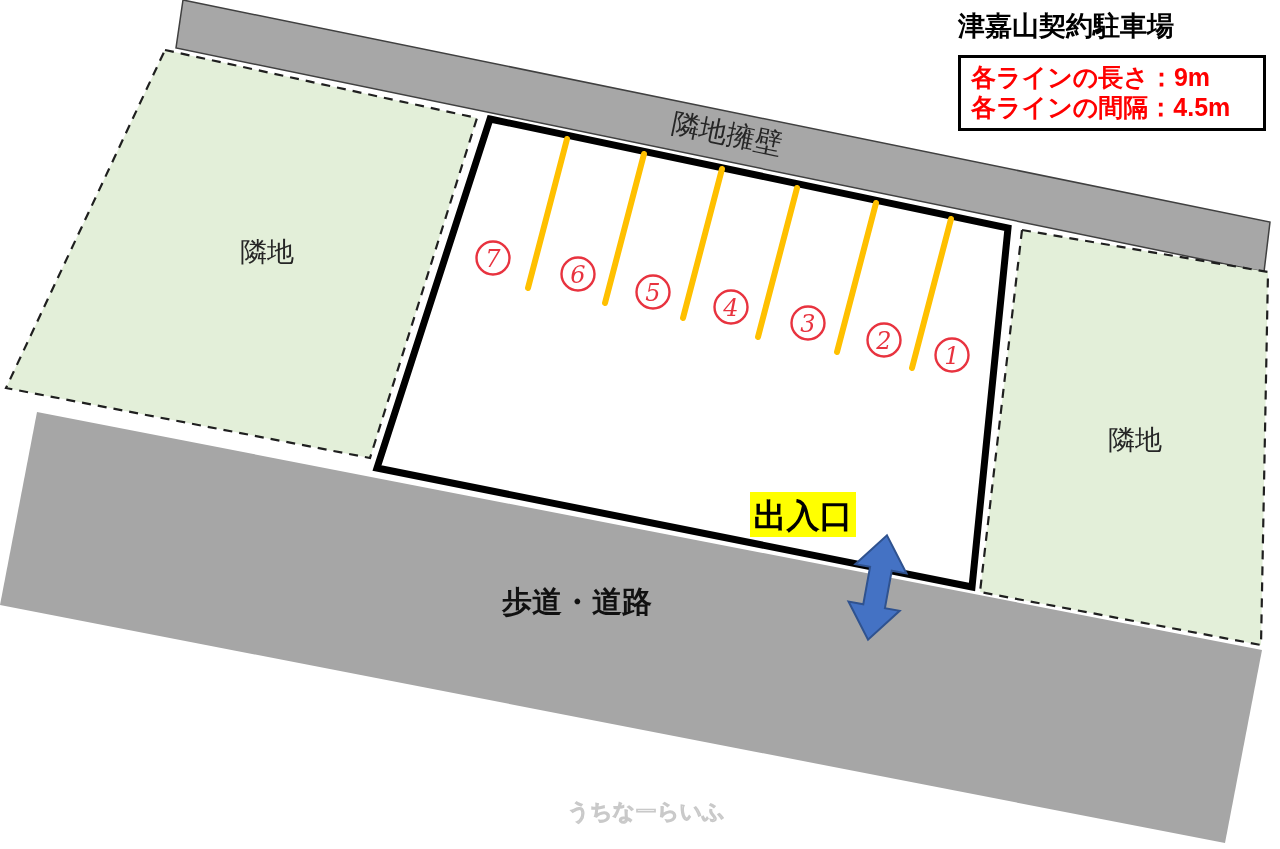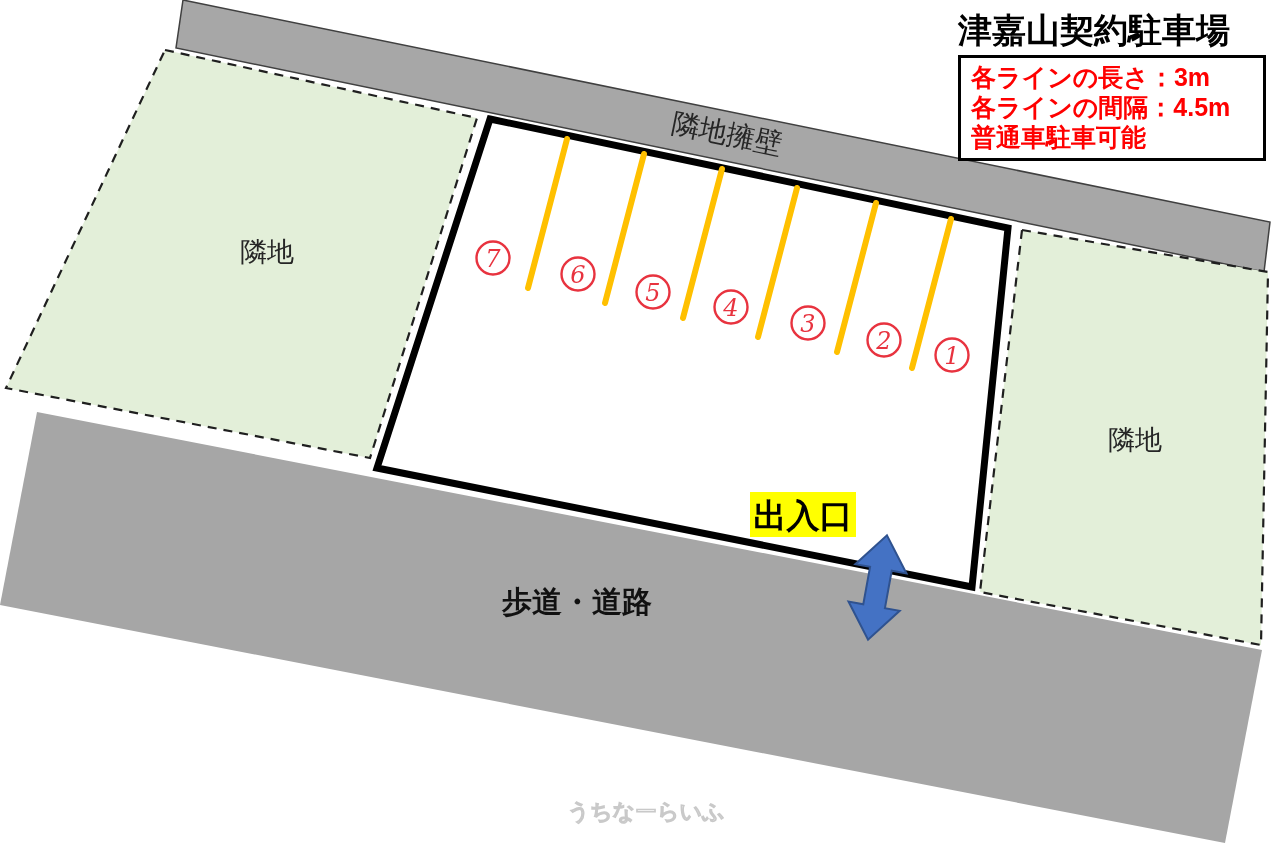--- a/index.html
+++ b/index.html
@@ -1,21 +1,21 @@
 <!DOCTYPE html>
 <html><head>
 <meta charset="utf-8">
 <style>
   html,body{margin:0;padding:0;background:#fff;}
   body{width:1280px;height:849px;position:relative;overflow:hidden;
        font-family:"Liberation Sans","DejaVu Sans",sans-serif;}
   .stage{position:absolute;inset:0;width:1280px;height:849px;}
   svg{position:absolute;left:0;top:0;}
   .title{position:absolute;left:958px;top:8px;width:310px;
-         font-size:34px;font-weight:bold;color:#000;letter-spacing:0px;}
+         font-size:27px;font-weight:bold;color:#000;letter-spacing:0px;}
   .info-box{position:absolute;left:958px;top:55px;width:282px;
             border:3.5px solid #000;background:#fff;padding:4px 10px 6px 10px;}
   .info-line{font-size:25px;line-height:30px;font-weight:bold;color:#ff0000;white-space:nowrap;}
   text{font-family:"Liberation Sans","DejaVu Sans",sans-serif;}
   .stall-num{font-family:"DejaVu Serif","Liberation Serif",serif;
              font-style:italic;font-size:24px;}
   .band-label{font-size:28px;fill:#262626;}
   .lot-label{font-size:27px;fill:#262626;}
   .road-label{font-size:30px;font-weight:bold;fill:#111;}
   .entrance-label{font-size:33px;font-weight:bold;fill:#000;}
@@ -87,18 +87,17 @@
     <text class="entrance-label" x="803" y="527" text-anchor="middle">出入口</text>
   </g>
 
   <path d="M 0,-53 L 26,-19 L 11,-19 L 11,19 L 26,19 L 0,53 L -26,19 L -11,19 L -11,-19 L -26,-19 Z" transform="translate(877.5,587.5) rotate(10.3)" stroke="#2f528f" stroke-width="2" fill="#4472c4"></path>
 
   <text class="watermark" x="646" y="819" text-anchor="middle">うちなーらいふ</text>
 </svg>
 
   <div class="title">津嘉山契約駐車場</div>
   <div class="info-box">
-    <div class="info-line">各ラインの長さ：3m</div>
+    <div class="info-line">各ラインの長さ：9m</div>
     <div class="info-line">各ラインの間隔：4.5m</div>
-    <div class="info-line">普通車駐車可能</div>
   </div>
 
 </div>
 
 </body></html>

